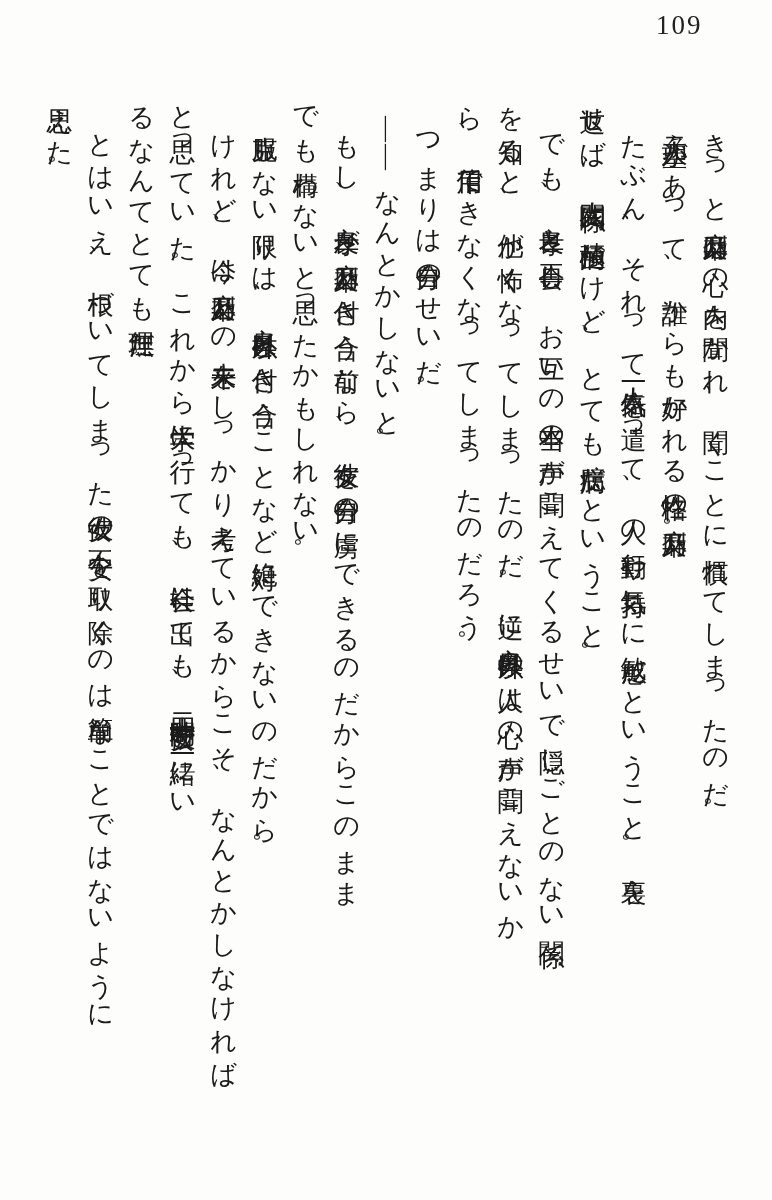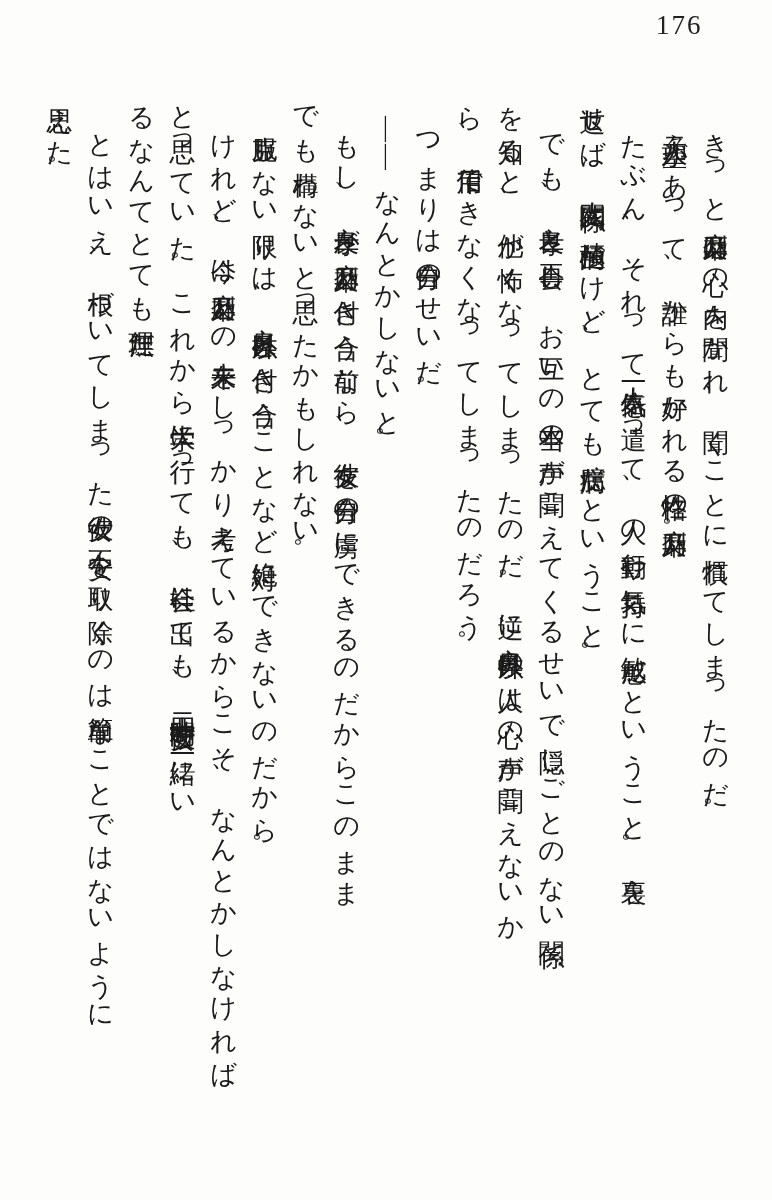--- a/index.html
+++ b/index.html
@@ -40,21 +40,21 @@
     white-space: nowrap;
   }
   .line.indent {
     text-indent: 28px;
   }
 </style>
 </head>
 <body>
 
 <div class="page">
-  <span class="page-number">176</span>
+  <span class="page-number">109</span>
 
   <div class="text-area">
       <p class="line indent">きっと麻梨乃は心の内を聞かれ、聞くことに慣れてしまったのだ。</p>
       <p class="line indent">元々人望があって、誰からも好かれる性格の麻梨乃。</p>
       <p class="line indent">たぶん、それって人一倍気を遣って、人の行動や気持ちに敏感だということ。裏を</p>
       <p class="line">返せば、人間関係に積極的だけど、とても臆病だということ。</p>
       <p class="line indent">でも、良孝と再会し、お互いの本当の声が聞こえてくるせいで隠しごとのない関係</p>
       <p class="line">を知ると、他が怖くなってしまったのだ。逆に良孝以外の人は心の声が聞こえないか</p>
       <p class="line">ら、信用できなくなってしまったのだろう。</p>
       <p class="line indent">つまりは自分のせいだ。</p>

